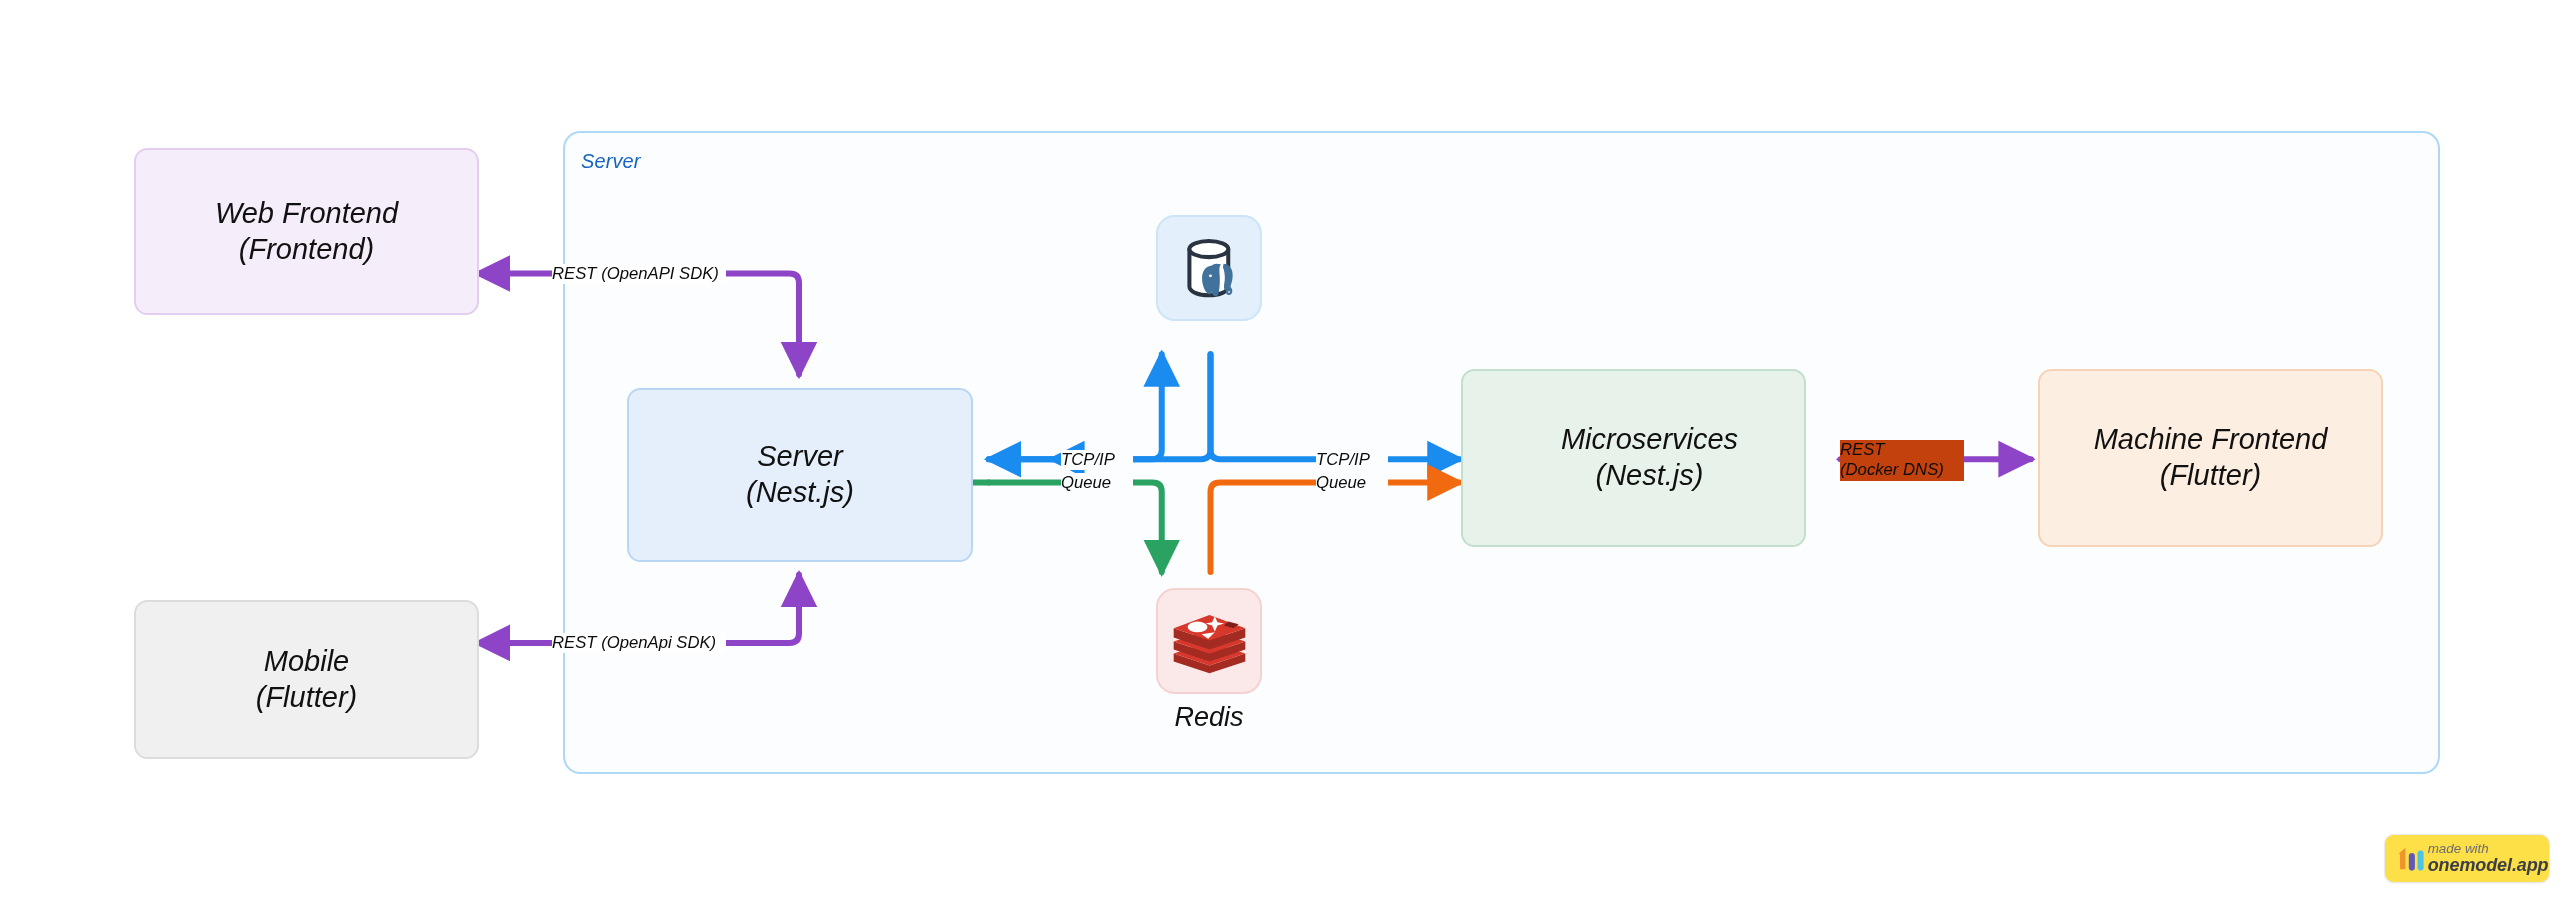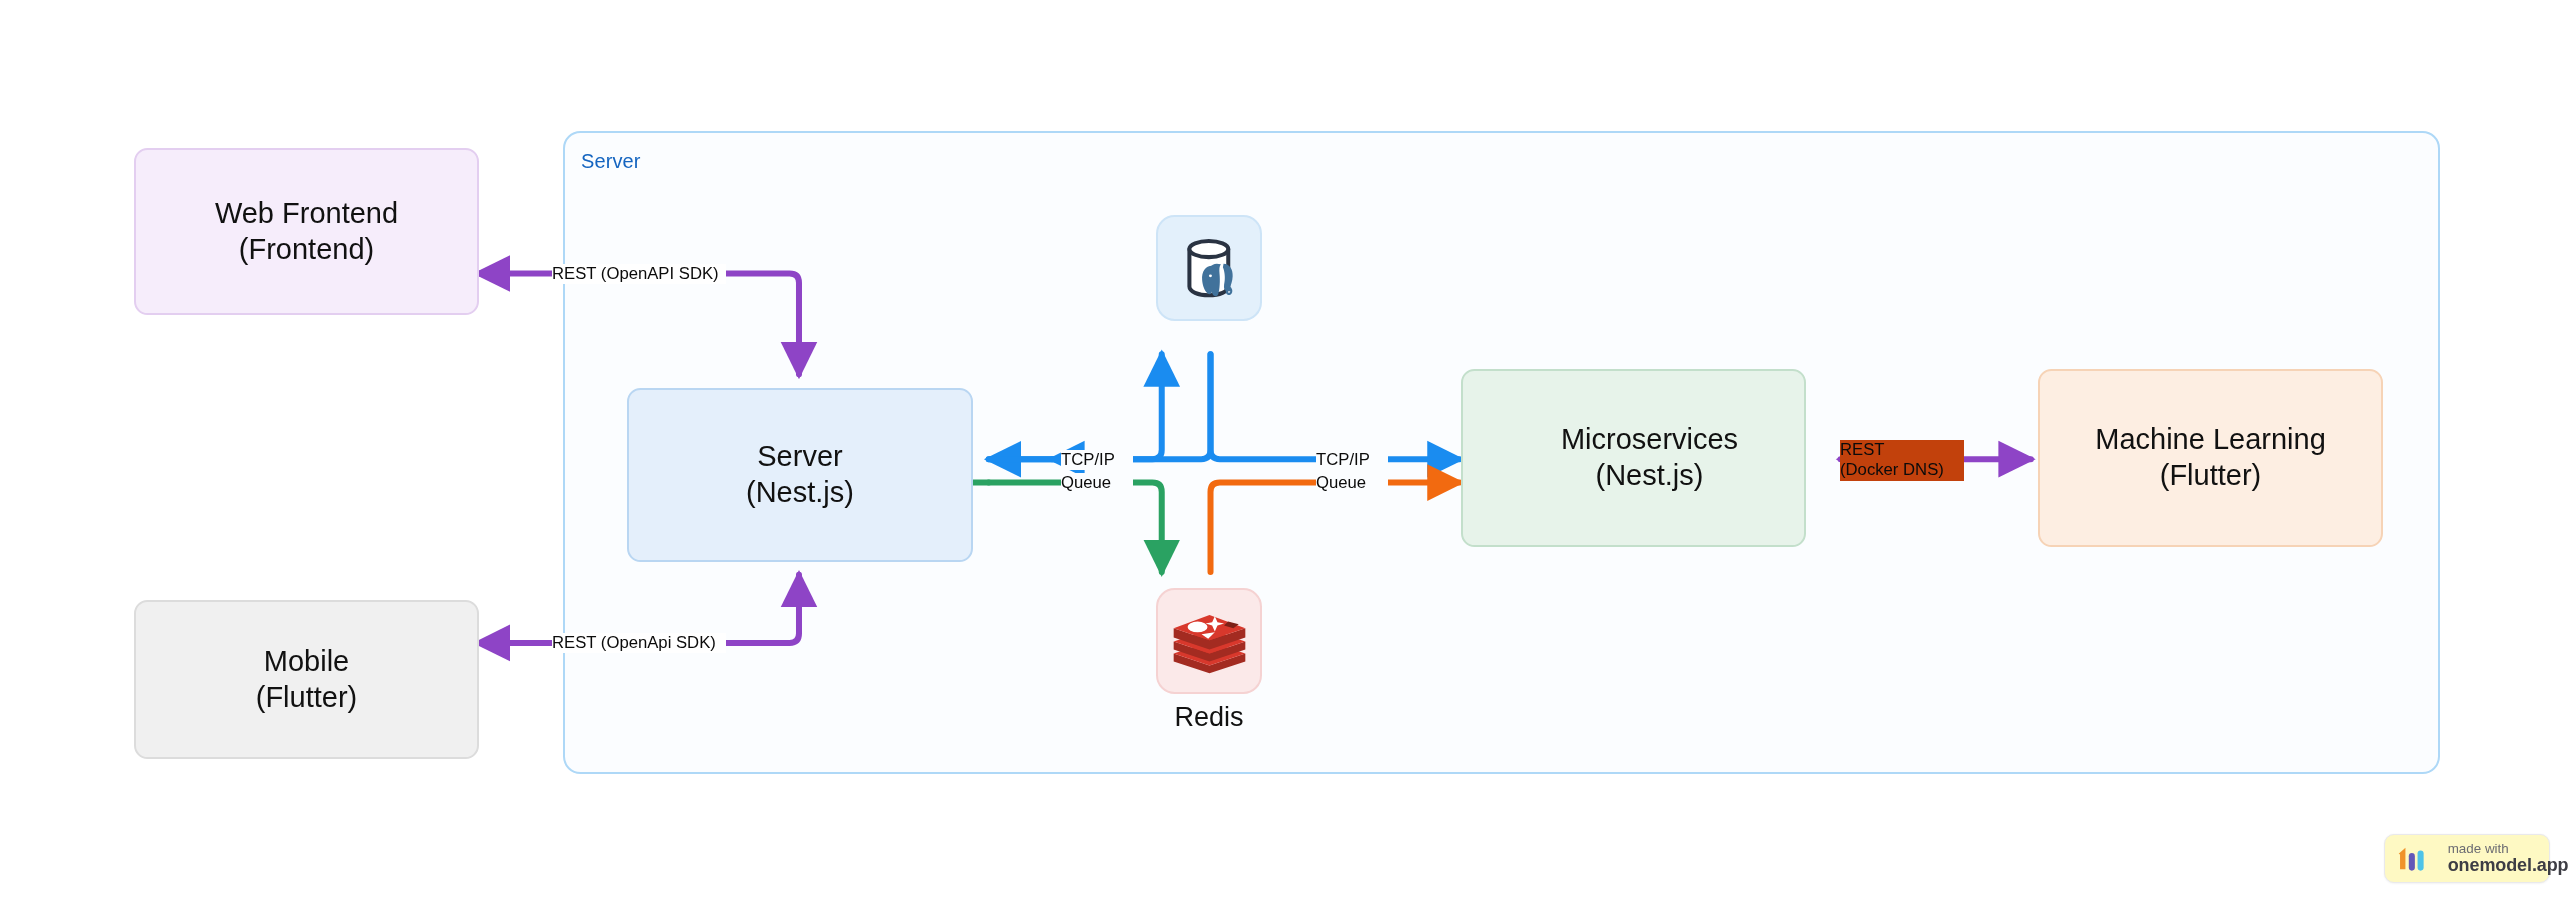--- a/index.html
+++ b/index.html
@@ -15,20 +15,21 @@
     overflow: hidden;
     font-family: "Liberation Sans", sans-serif;
     -webkit-font-smoothing: antialiased;
   }
 
   #canvas {
     position: absolute;
     inset: 0;
     width: 2576px;
     height: 909px;
+    font-style: italic;
   }
 
   
   #edges {
     position: absolute;
     left: 0; top: 0;
     width: 2576px;
     height: 909px;
     pointer-events: none;
     z-index: 2;
@@ -105,26 +106,26 @@
     line-height: 1.22;
   }
 
   
   #watermark {
     position: absolute;
     left: 2384px;
     top: 834px;
     width: 166px;
     height: 49px;
-    background: #fef9c3;
+    background: #fde047;
     border: 1.3px solid #e9e9ec;
     border-radius: 10px;
     display: flex;
     align-items: center;
-    gap: 21px;
+    gap: 1px;
     padding: 0 10.7px;
     box-sizing: border-box;
     z-index: 6;
     box-shadow: 0 0.7px 2px rgba(0,0,0,0.05);
   }
   #wm-logo { flex: 0 0 auto; }
   #wm-text {
     display: flex;
     flex-direction: column;
     justify-content: center;
@@ -234,21 +235,21 @@
   </div>
 
   <div class="node" id="node-microservices" style="left:1461px; top:369px; width:345px; height:178px;
               background:#e7f3ea; border:2px solid #c3dfcb;padding-left:32px;">
     <div class="node-title">Microservices</div>
     <div class="node-sub">(Nest.js)</div>
   </div>
 
   <div class="node" id="node-machine-learning" style="left:2038px; top:369px; width:345px; height:178px;
               background:#fdeee2; border:2px solid #f6d3b6;">
-    <div class="node-title">Machine Learning</div>
+    <div class="node-title">Machine Frontend</div>
     <div class="node-sub">(Flutter)</div>
   </div>
 
   <div class="icon-node" id="icon-node-postgres" style="left:1156px; top:215px; width:106px; height:106px;
               background:#e3f0fb; border:2px solid #cde4f7;">
     <svg width="75" height="75" viewBox="0 0 112 112">
 
       <path d="M26,27 L26,83 C26,90.5 39,96 55,96 C71,96 84,90.5 84,83 L84,27" fill="#ffffff" stroke="#2a3342" stroke-width="6" stroke-linecap="round" stroke-linejoin="round"></path>
 
       <ellipse cx="55" cy="27" rx="29" ry="12" fill="#ffffff" stroke="#2a3342" stroke-width="6"></ellipse>

